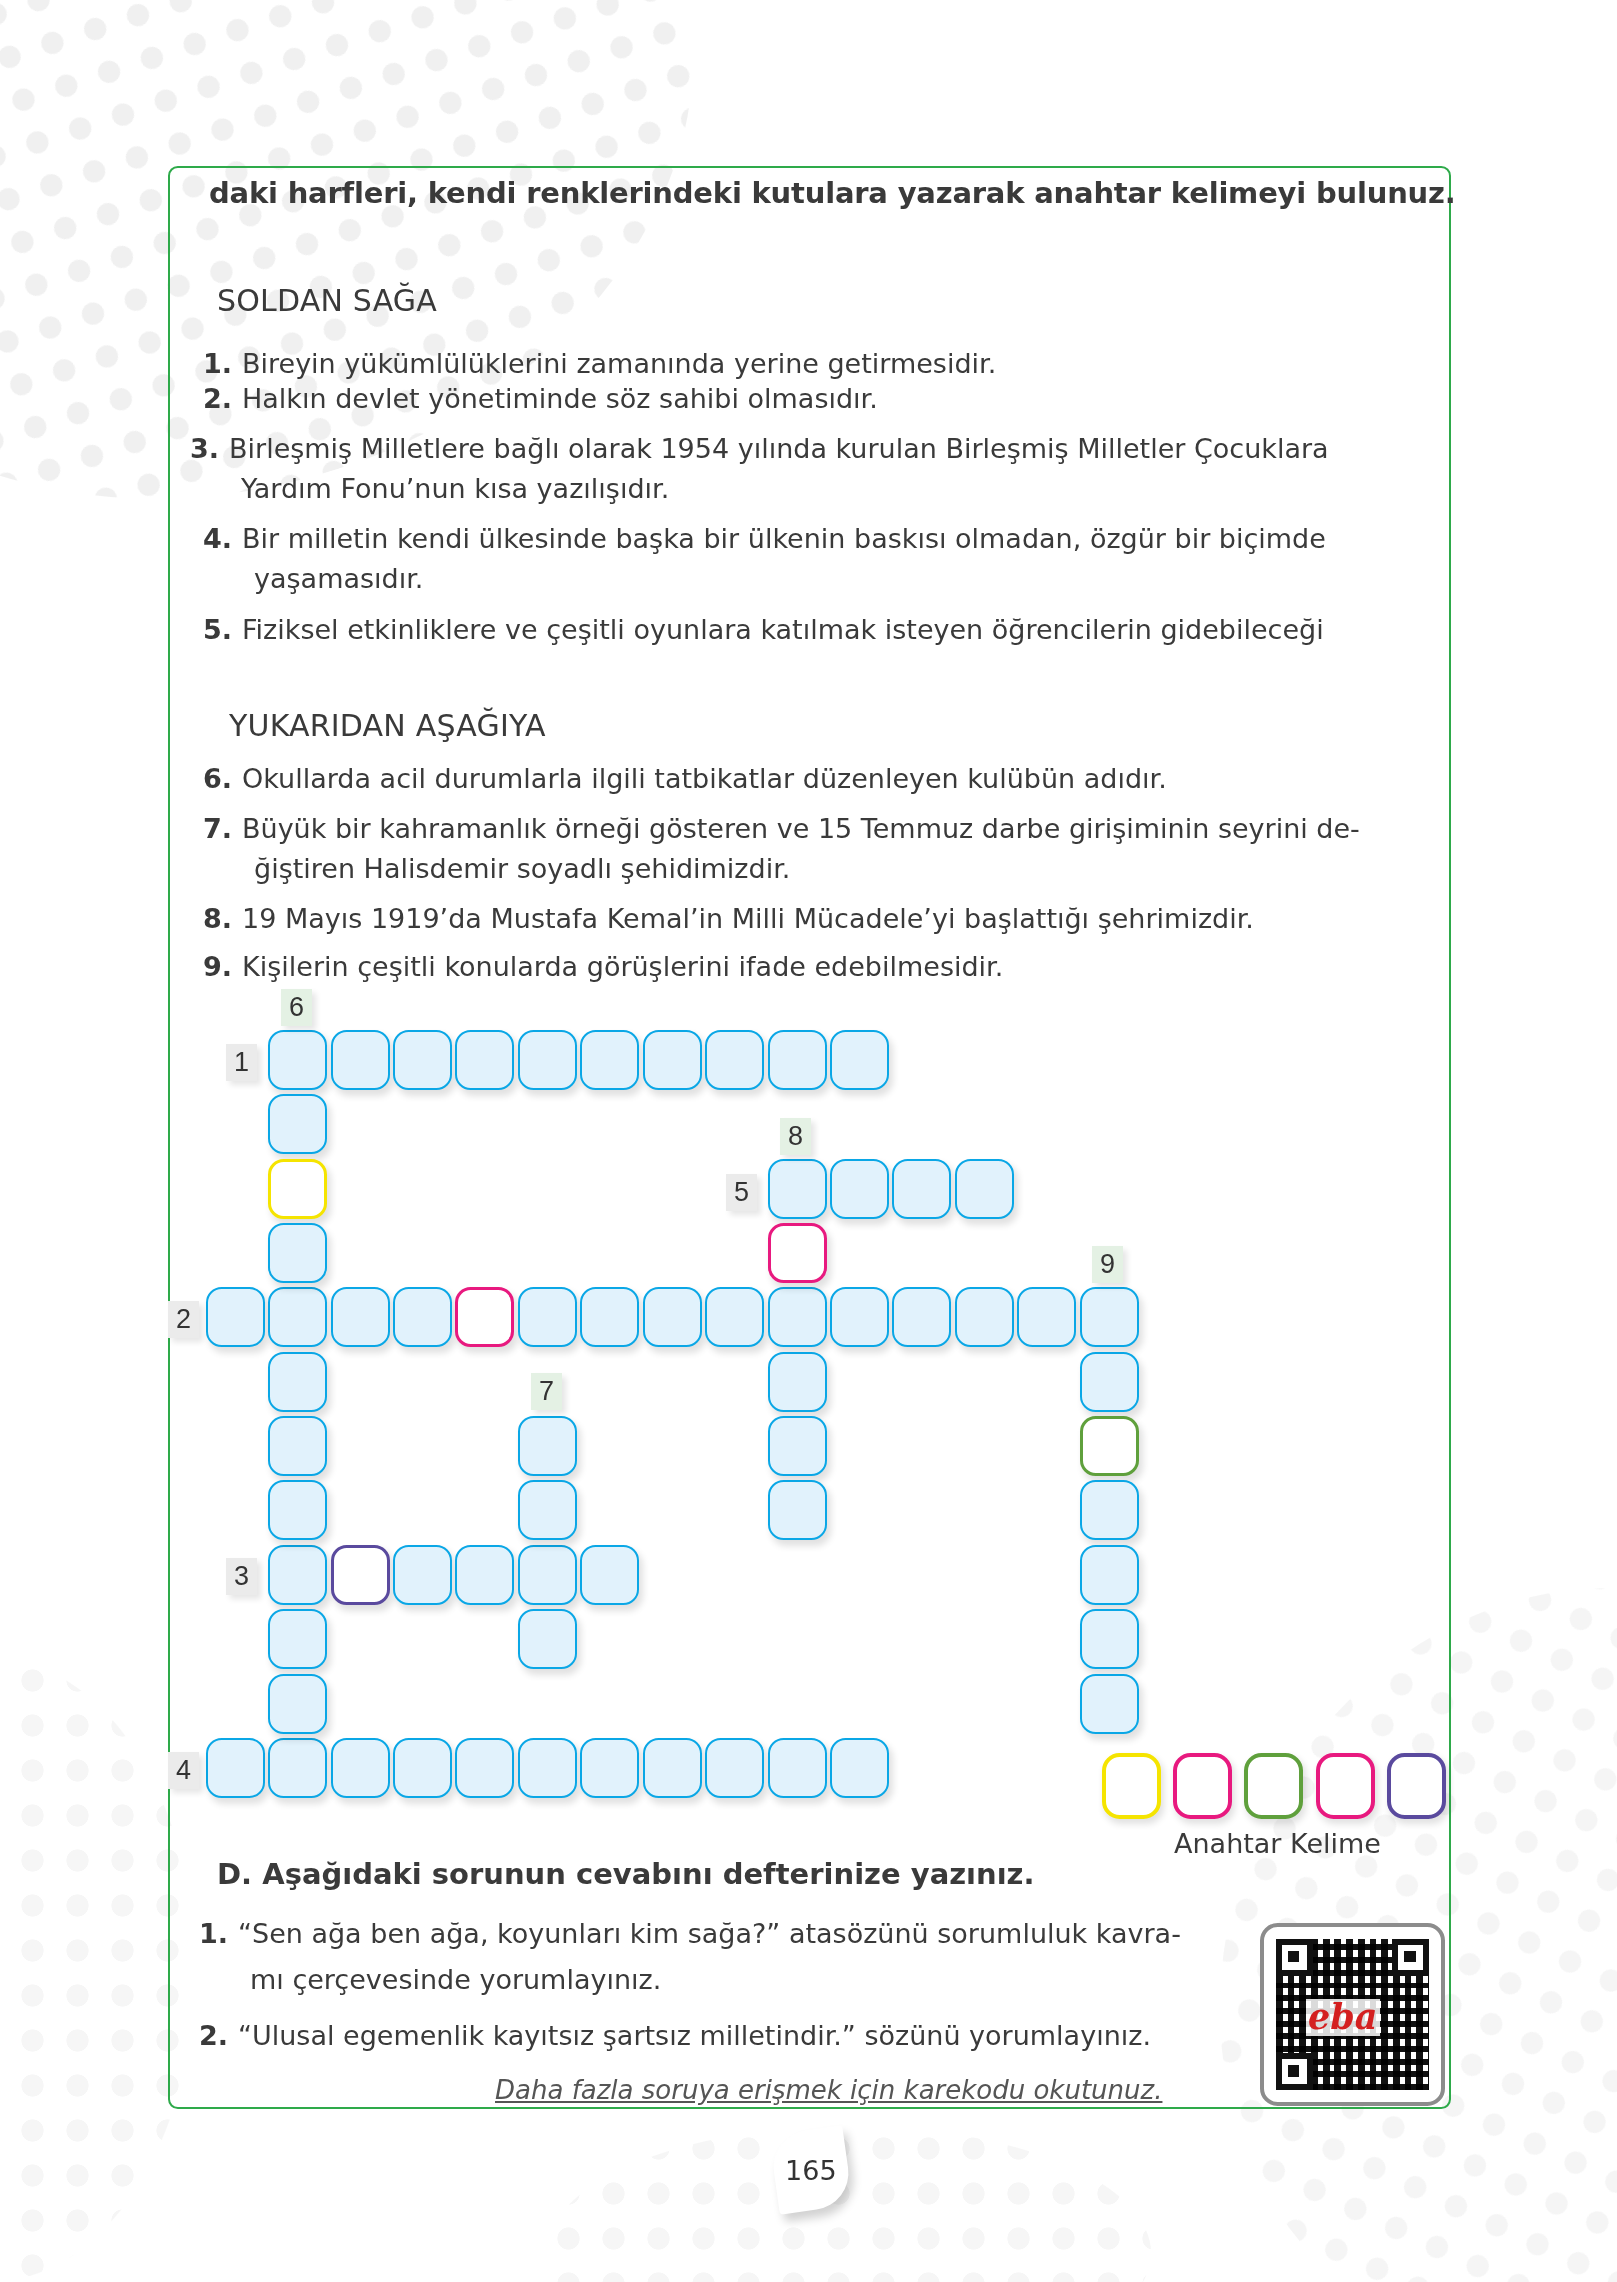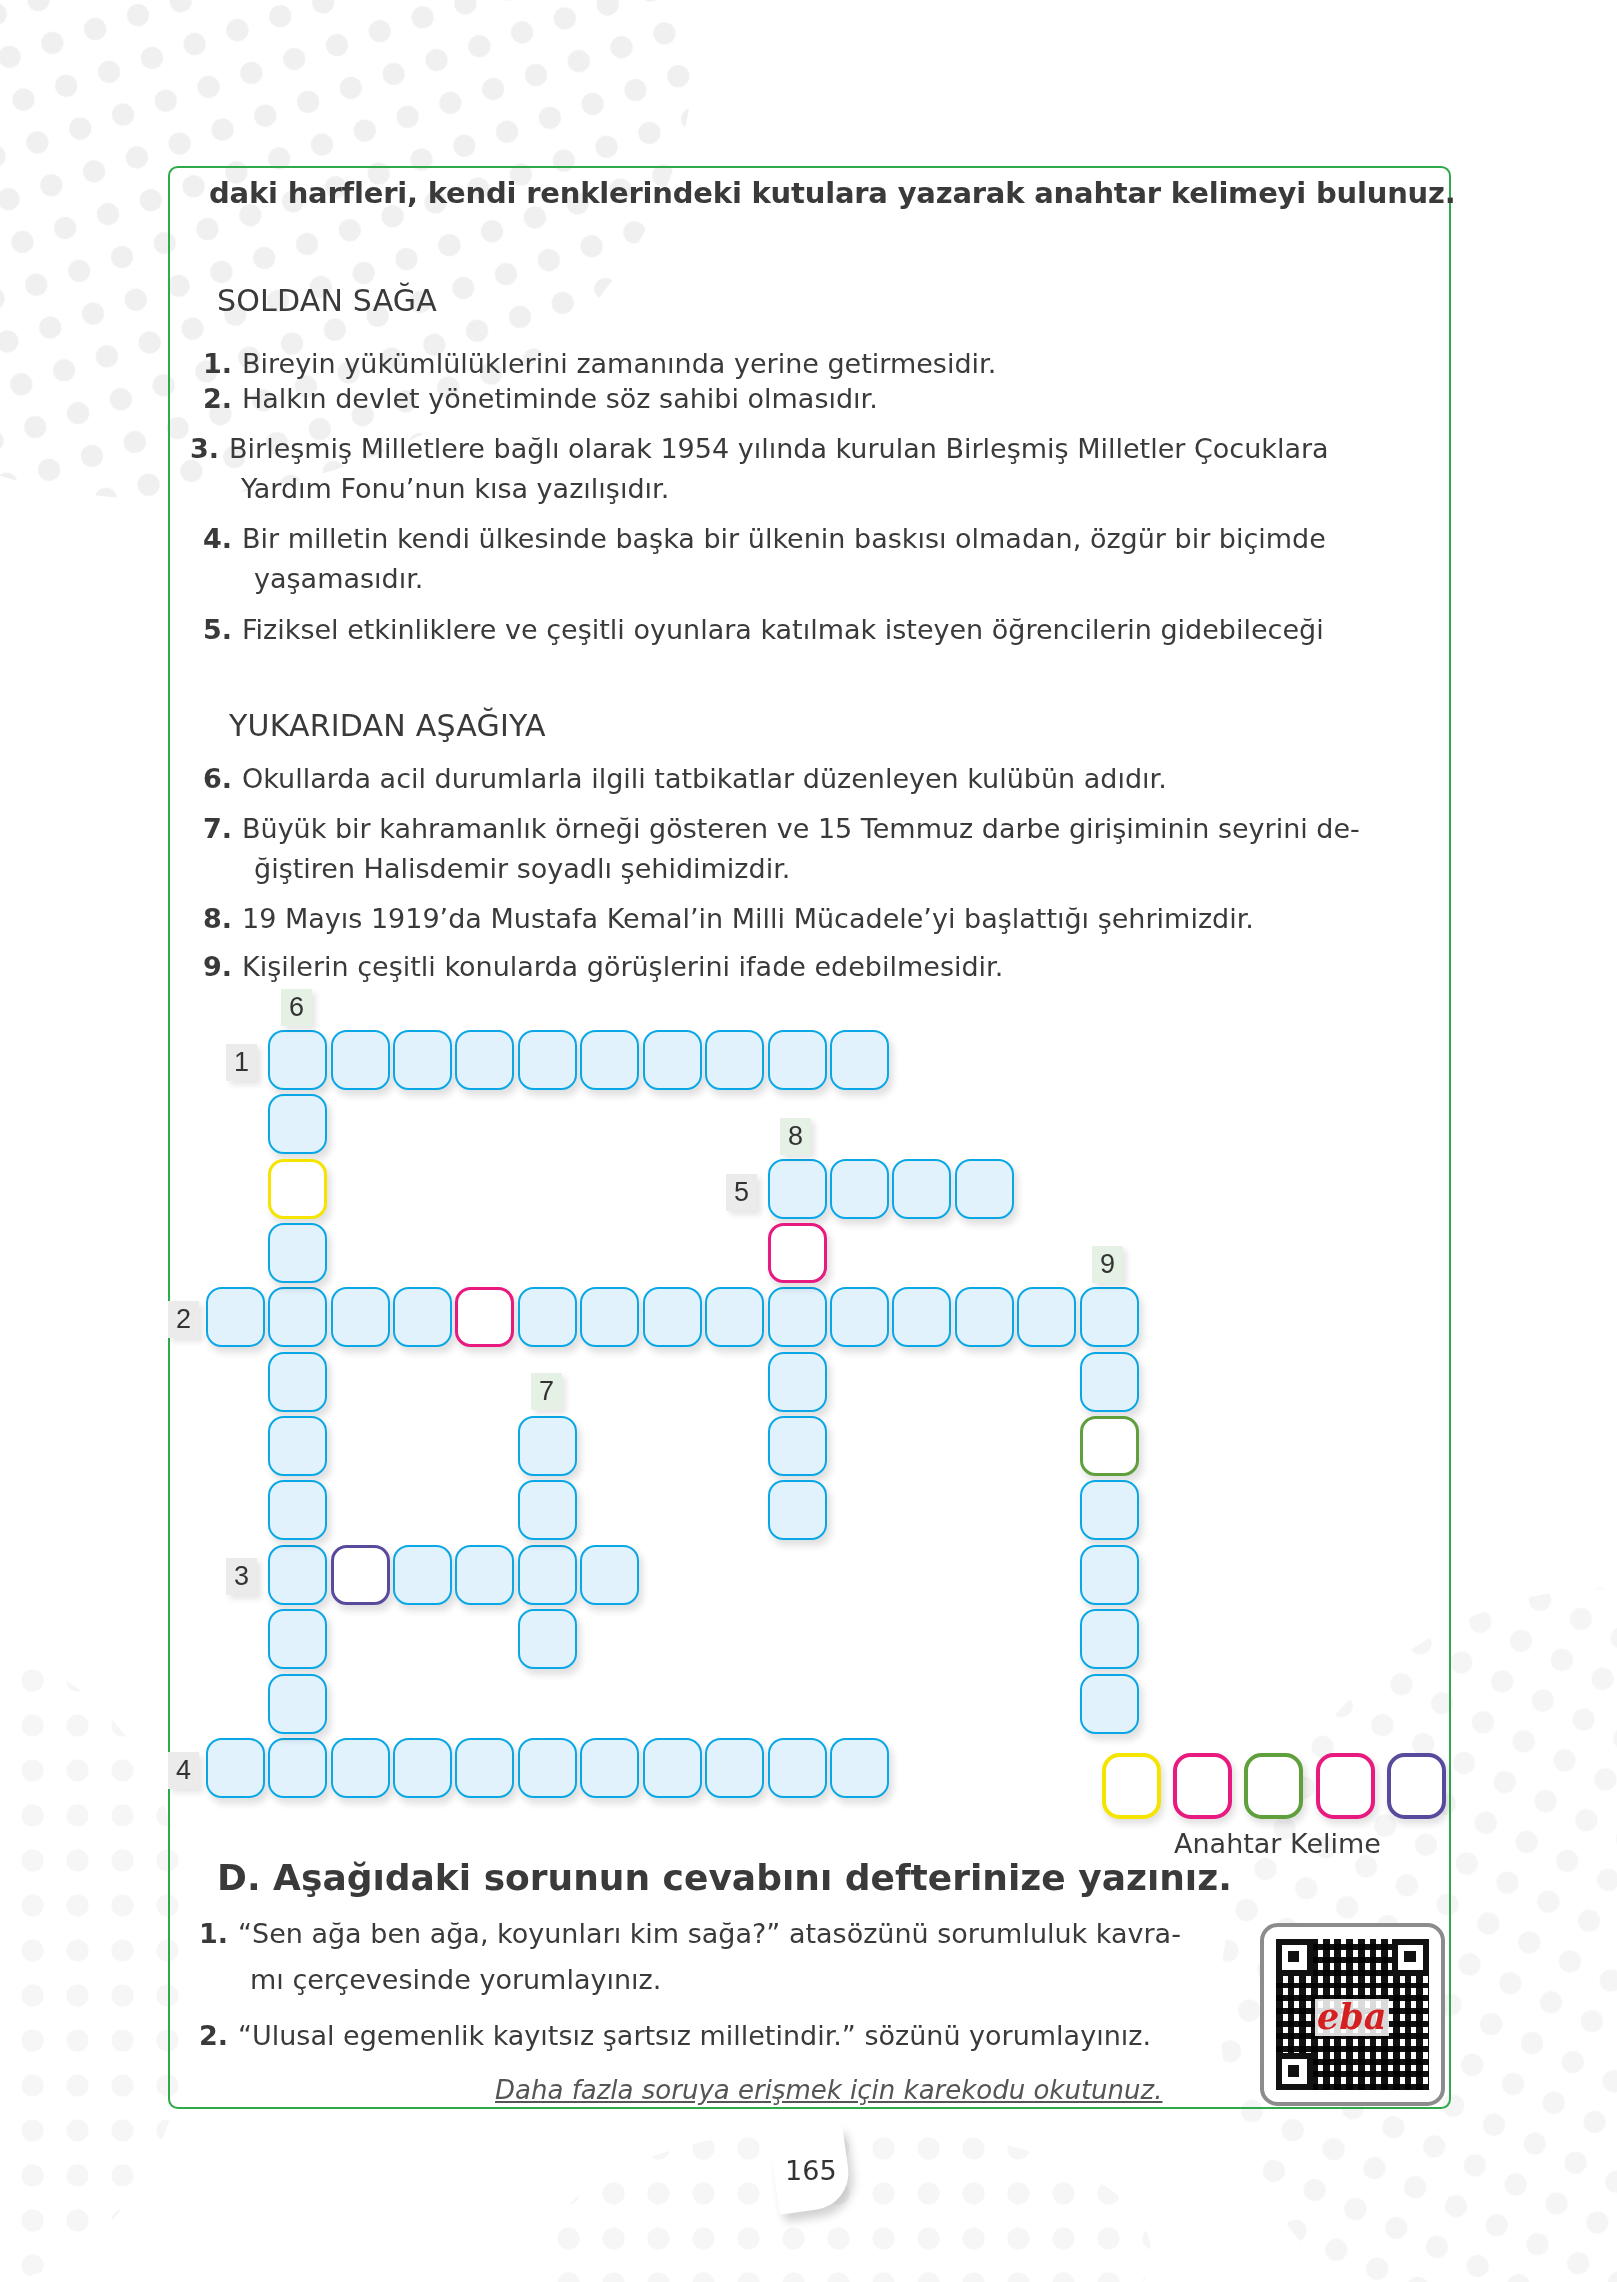--- a/index.html
+++ b/index.html
@@ -97,21 +97,21 @@
     }
     .key-label {
       left: 1174px; top: 1828px;
       font-family: "DejaVu Sans", sans-serif;
       font-size: 27px; color: #3a3a3a;
     }
 
     .d-head {
       left: 217px; top: 1857px;
       font-family: "DejaVu Sans", sans-serif;
-      font-weight: bold; font-size: 36px; color: #3a3a3a;
+      font-weight: bold; font-size: 29px; color: #3a3a3a;
     }
     .d-q {
       font-family: "DejaVu Sans", sans-serif;
       font-size: 27px; line-height: 46px; color: #3a3a3a;
       width: 1053px;
     }
     .d-q .num { font-weight: bold; display: inline-block; width: 39px; }
     .d-q .cont { padding-left: 51px; display: block; }
 
     .qr-box {
@@ -129,21 +129,21 @@
     }
     .qr::before, .qr::after { content: ""; position: absolute; }
     .finder {
       position: absolute; width: 37px; height: 37px;
       border: 6.8px solid #111; background: #fff;
     }
     .finder::after {
       content: ""; position: absolute; left: 5.9px; top: 5.9px; width: 11.7px; height: 11.7px; background: #111;
     }
     .eba {
-      position: absolute; left: 39px; top: 60px; width: 74px; height: 37px;
+      position: absolute; left: 30px; top: 60px; width: 74px; height: 37px;
       background: rgba(255,255,255,0.85);
       font-family: "DejaVu Serif", serif;
       font-style: italic; font-weight: bold;
       font-size: 35px; line-height: 35px; color: #d42020; text-align: center;
     }
 
     .more-link {
       left: 495px; top: 2075px;
       font-family: "DejaVu Sans", sans-serif;
       font-style: italic;

